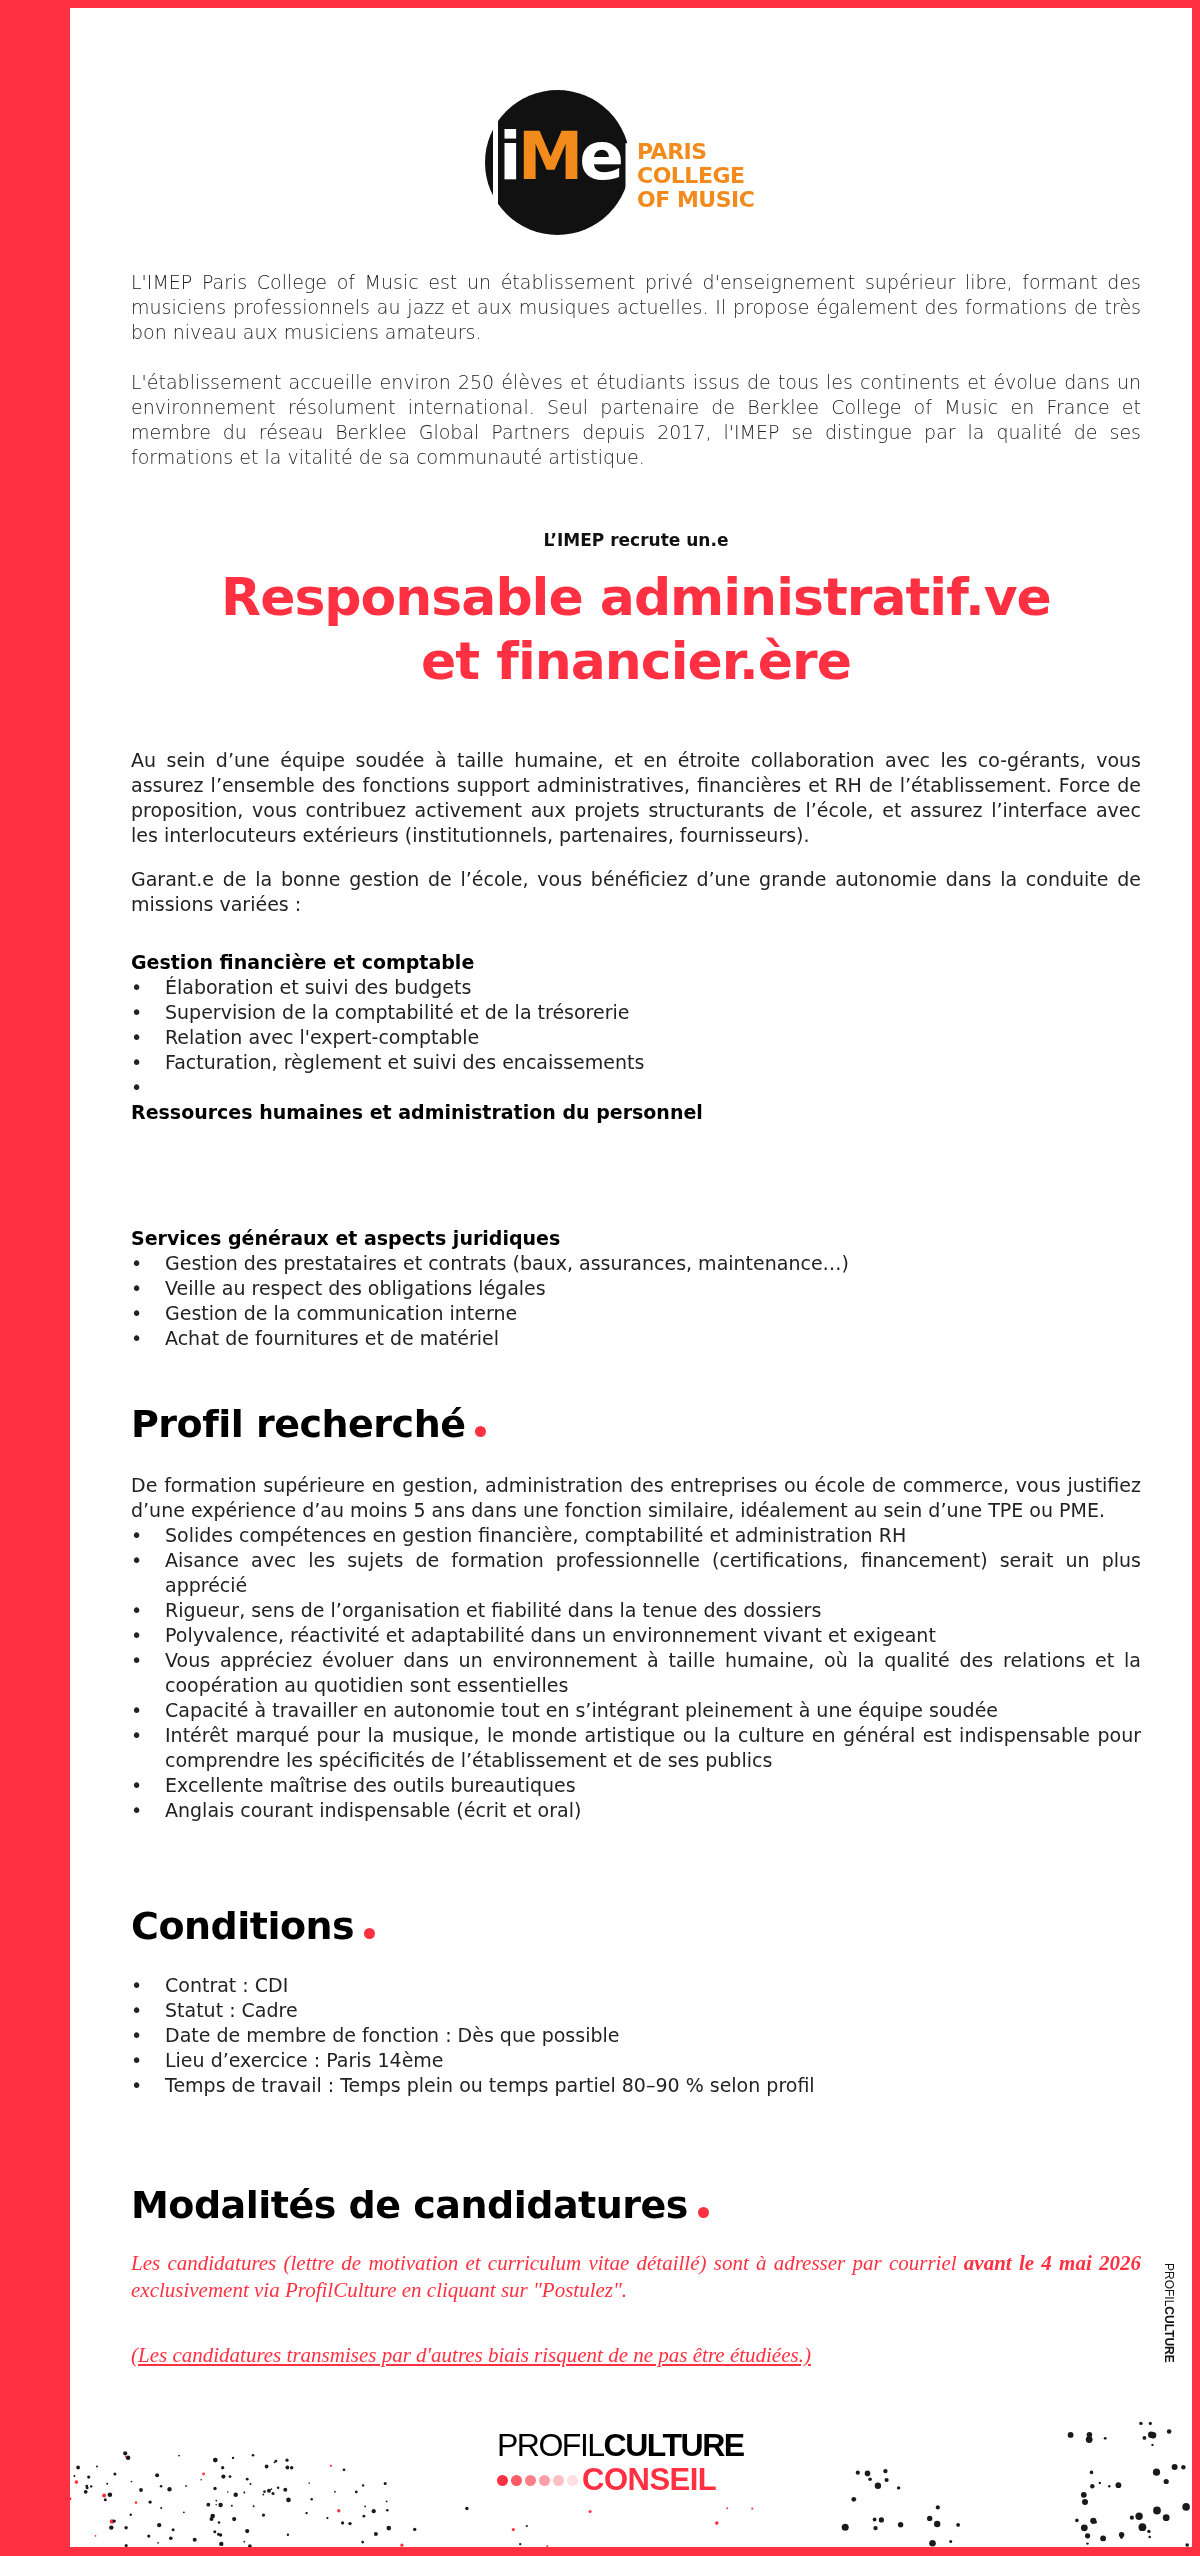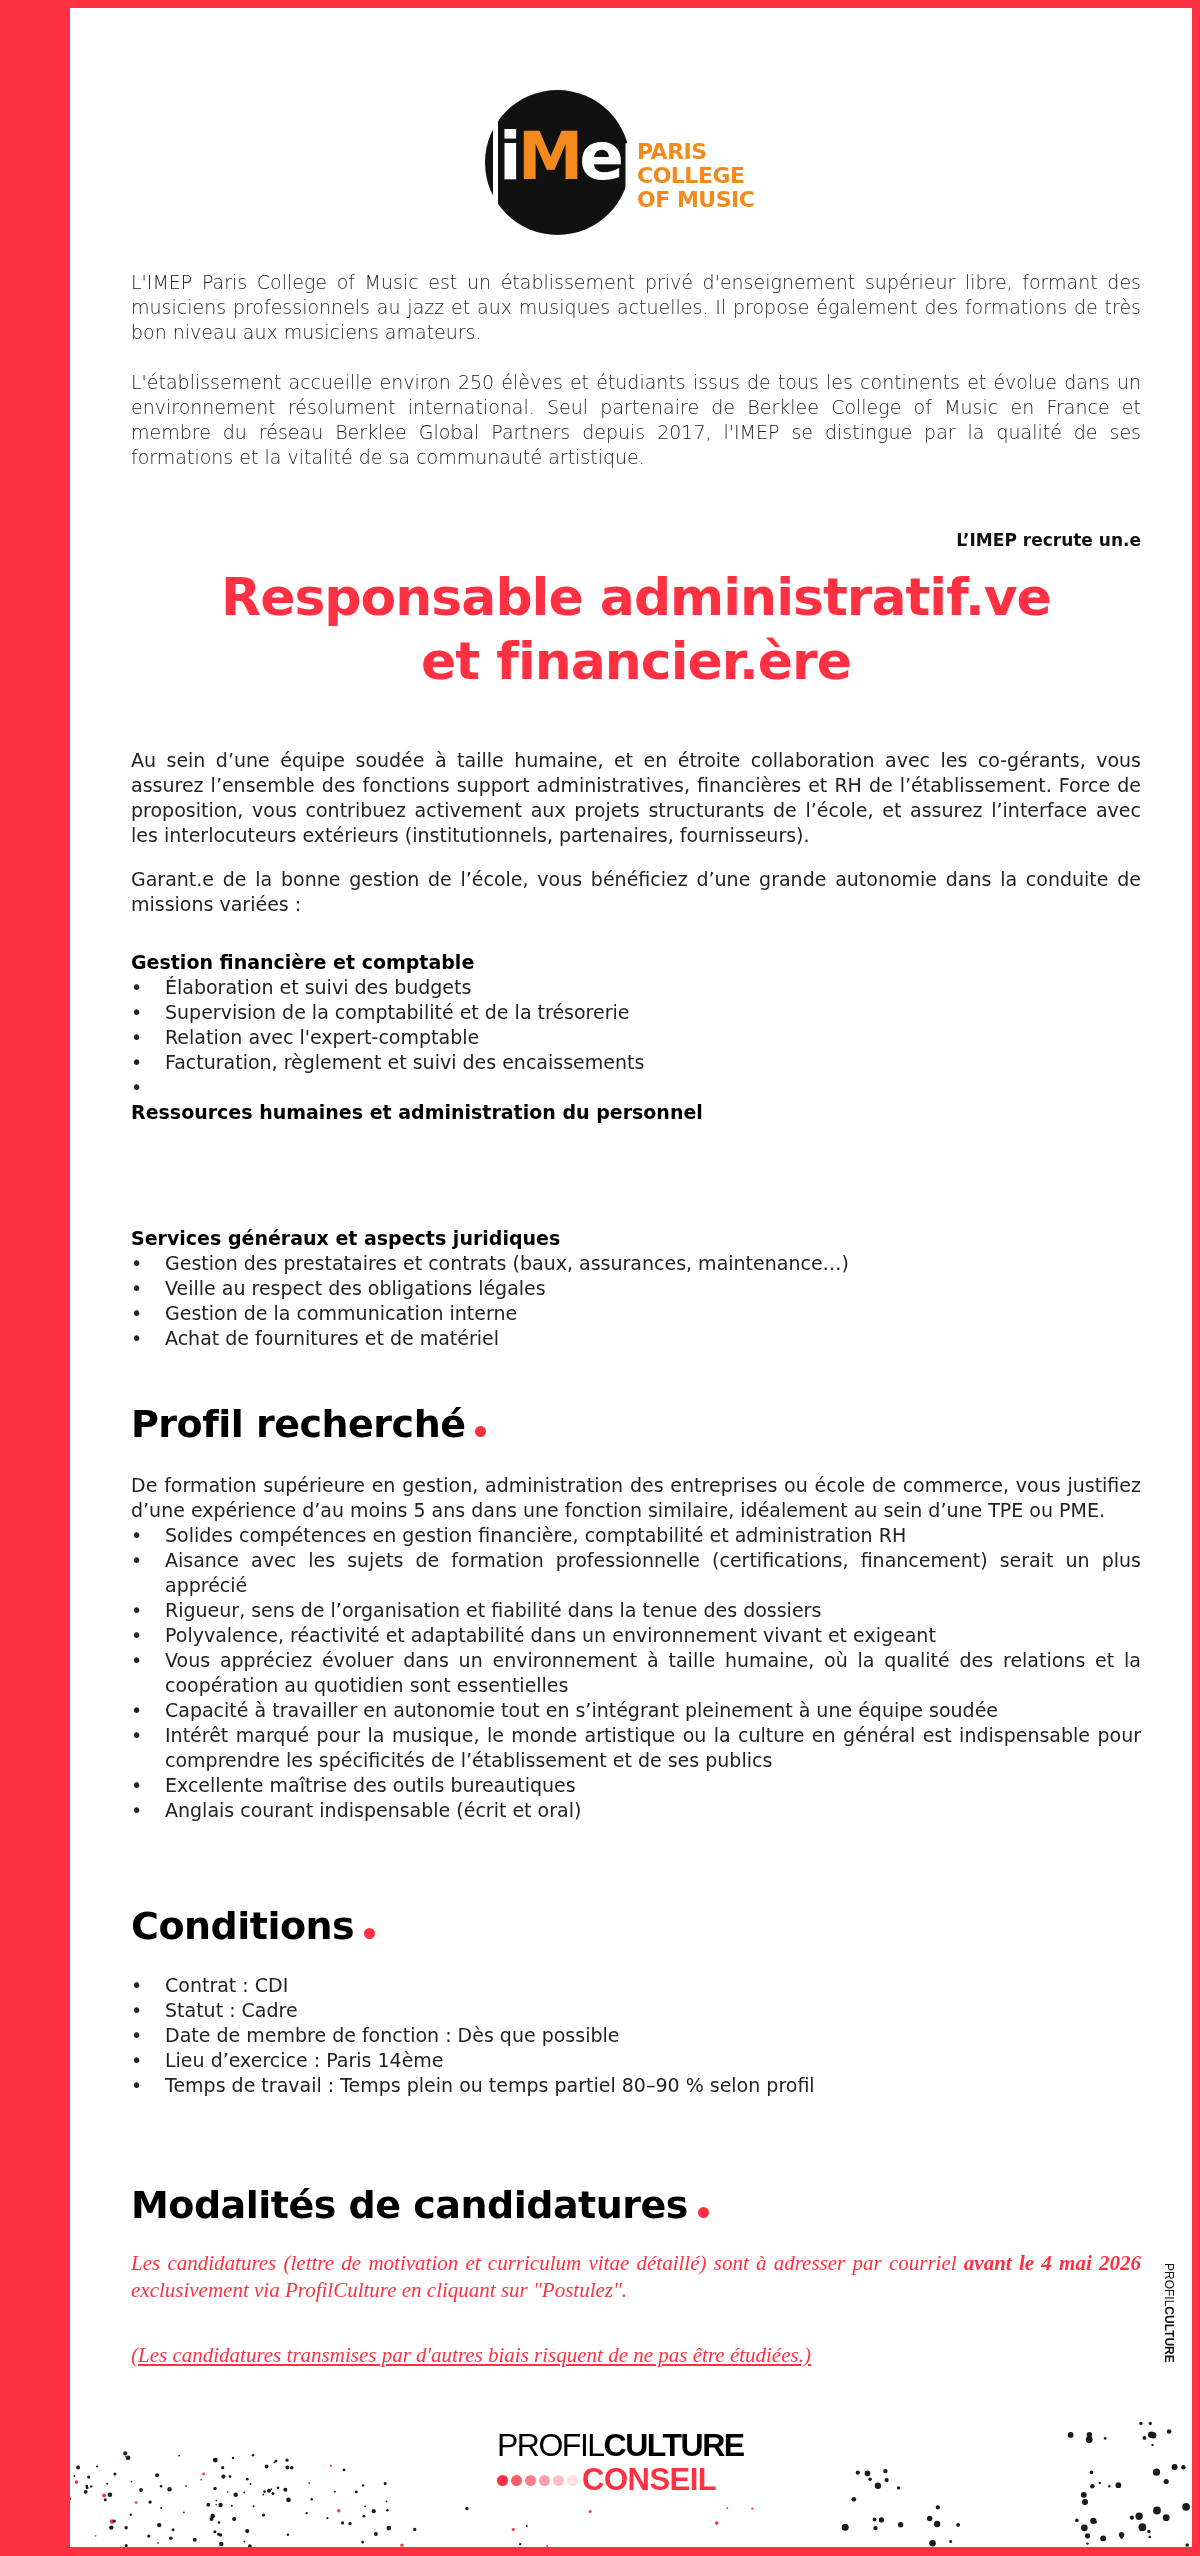--- a/index.html
+++ b/index.html
@@ -34,21 +34,21 @@
     font-family: "DejaVu Sans", sans-serif; font-weight: bold; font-size: 22px;
     line-height: 24px; color: #f28b1c; letter-spacing: -0.5px;
   }
   .content { position: absolute; left: 61px; width: 1010px; }
   .intro p {
     margin: 0; font-size: 19px; line-height: 25px; text-align: justify; color:#222;
     font-weight: 300;
   }
   .intro p + p { margin-top: 25px; }
   .recrute {
-    text-align: right; font-weight: bold; font-size: 17px; color: #111;
+    text-align: center; font-weight: bold; font-size: 17px; color: #111;
   }
   .job-title {
     text-align: center; color: #ff3041; font-weight: bold;
     font-size: 52px; line-height: 64px; letter-spacing: -1px;
   }
   .body-text p {
     margin: 0; font-size: 19px; line-height: 25px; text-align: justify; color:#222;
   }
   .body-text p + p { margin-top: 19px; }
   .group-title { font-weight: bold; font-size: 19px; line-height: 25px; color:#000; margin:0; }

